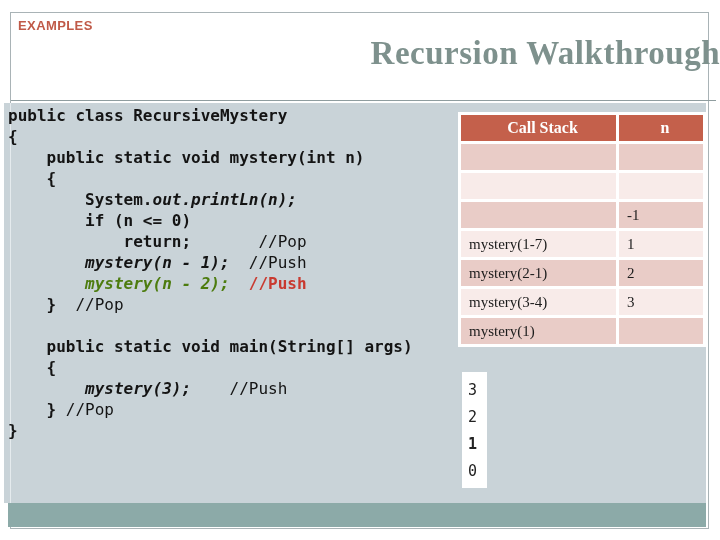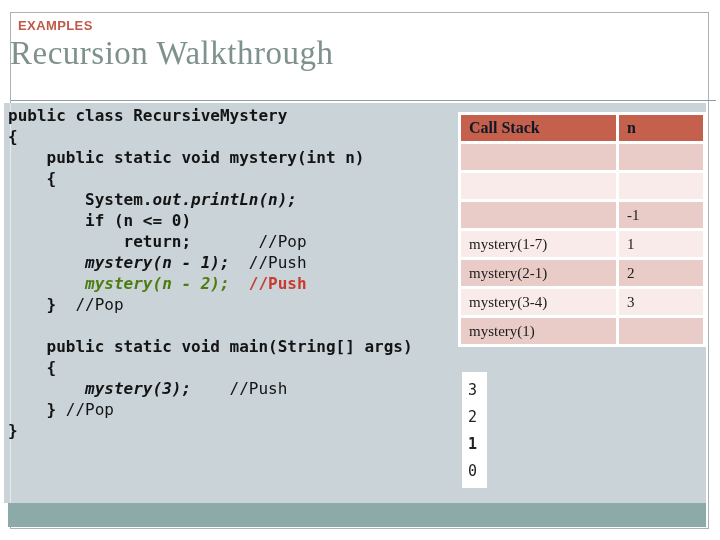--- a/index.html
+++ b/index.html
@@ -1,38 +1,38 @@
 <!DOCTYPE html>
 <html><head>
 <meta charset="utf-8">
 <style>
   html,body{margin:0;padding:0;width:720px;height:540px;background:#ffffff;overflow:hidden;}
   .slide{position:absolute;left:0;top:0;width:720px;height:540px;font-family:"Liberation Sans",sans-serif;}
   .slide-frame{position:absolute;left:10px;top:12px;width:697px;height:515px;border:1px solid #a9b3b6;background:transparent;}
   .eyebrow{position:absolute;left:18px;top:18px;font-family:"Liberation Sans",sans-serif;font-size:13px;font-weight:bold;letter-spacing:.4px;color:#c05a48;}
-  .title{position:absolute;left:10px;top:34px;width:698px;text-align:left;font-family:"Liberation Serif","DejaVu Serif",serif;font-size:33px;font-weight:normal;letter-spacing:.5px;color:#7e918d;line-height:38px;}
+  .title{position:absolute;left:10px;top:34px;width:698px;text-align:right;font-family:"Liberation Serif","DejaVu Serif",serif;font-size:33px;font-weight:bold;letter-spacing:.5px;color:#7e918d;line-height:38px;padding-left:12px;}
   .divider{position:absolute;left:11px;top:100px;width:705px;height:1px;background:#8f9d9f;}
   .content-bg{position:absolute;left:4px;top:103px;width:702px;height:400px;background:#c9d3d8;}
   .border-overlay{position:absolute;left:10px;top:103px;width:1px;height:400px;background:rgba(245,248,250,.65);}
   .bottom-bar{position:absolute;left:8px;top:503px;width:698px;height:24px;background:#8caaa8;}
 
   .code{position:absolute;left:8px;top:105px;margin:0;font-family:"DejaVu Sans Mono","Liberation Mono",monospace;font-size:16px;line-height:21px;color:#141414;white-space:pre;}
   .code-line{min-height:21px;}
   .s-k{font-weight:bold;margin-top:24px;}
   .s-bi{font-weight:bold;font-style:italic;}
   .s-cm{font-weight:normal;}
   .s-ri{font-weight:bold;font-style:italic;color:#4d7c0f;}
   .s-rc{font-weight:bold;color:#c93a30;}
 
   .stack-table{position:absolute;left:458px;top:112px;display:table;border-spacing:3px;background:#ffffff;font-family:"Liberation Serif","DejaVu Serif",serif;}
   .t-row{display:table-row;}
   .t-cell{display:table-cell;vertical-align:middle;height:26px;padding-left:8px;font-size:15px;color:#1c1c1c;}
   .t-cell.col-call{width:147px;}
   .t-cell.col-n{width:76px;}
-  .t-head .t-cell{background:#c4604b;color:#0f172a;font-weight:bold;font-size:16px;}
+  .t-head .t-cell{background:#c4604b;color:#ffffff;font-weight:bold;font-size:16px;text-align:center;}
   .shade-dark .t-cell{background:#e9ccc7;}
   .shade-light .t-cell{background:#f8ebe9;}
 
   .console{position:absolute;left:462px;top:372px;width:25px;height:116px;background:#ffffff;font-family:"DejaVu Sans Mono","Liberation Mono",monospace;font-size:15px;line-height:27px;color:#222;padding:0;}
   .console-line{padding:0 0 0 6px;}
   .console-line:first-child{padding-top:5px;}
   .console-line:nth-child(3){font-weight:bold;}
 </style>
 </head>
 <body>

